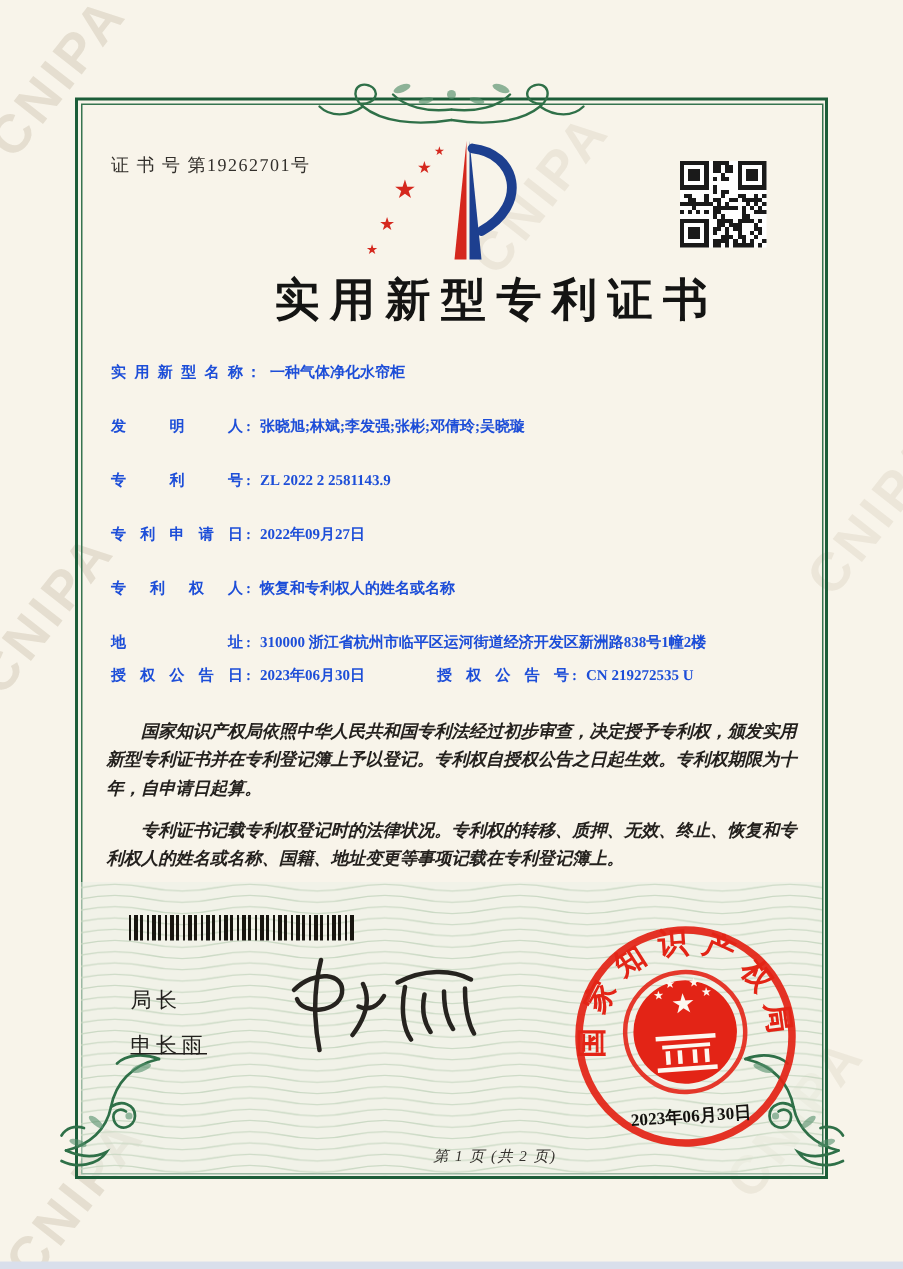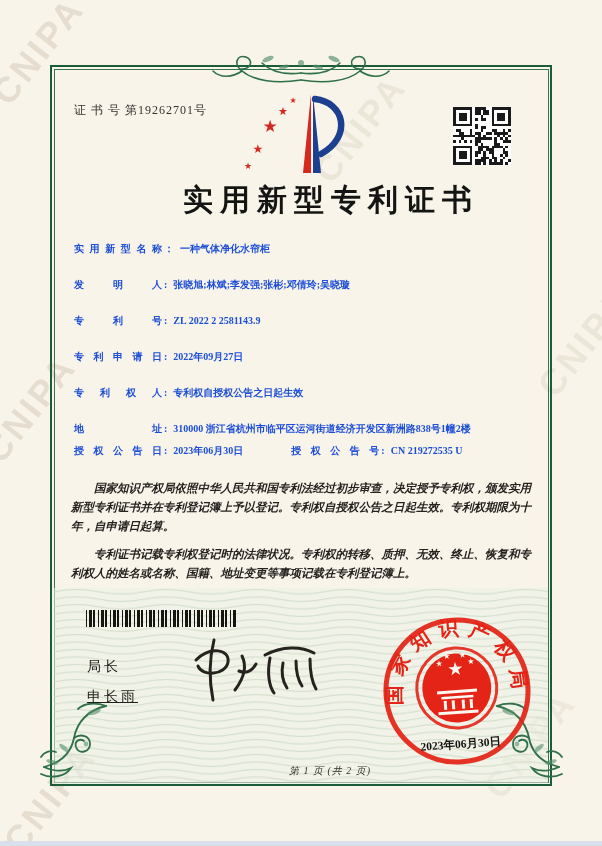--- a/index.html
+++ b/index.html
@@ -322,21 +322,21 @@
         <span class="val">ZL 2022 2 2581143.9</span>
     </div>
     <div class="row">
       <span class="lbl">专利申请日</span>
         <span class="colon">:</span>
         <span class="val">2022年09月27日</span>
     </div>
     <div class="row">
       <span class="lbl">专利权人</span>
         <span class="colon">:</span>
-        <span class="val">专利权自授权公告之日起生效</span>
+        <span class="val">恢复和专利权人的姓名或名称</span>
     </div>
     <div class="row addr">
       <span class="lbl">地址</span>
         <span class="colon">:</span>
         <span class="val">310000 浙江省杭州市临平区运河街道经济开发区新洲路838号1幢2楼</span>
     </div>
     <div class="row grant">
       <span class="lbl">授权公告日</span>
         <span class="colon">:</span>
         <span class="val val1">2023年06月30日</span>

